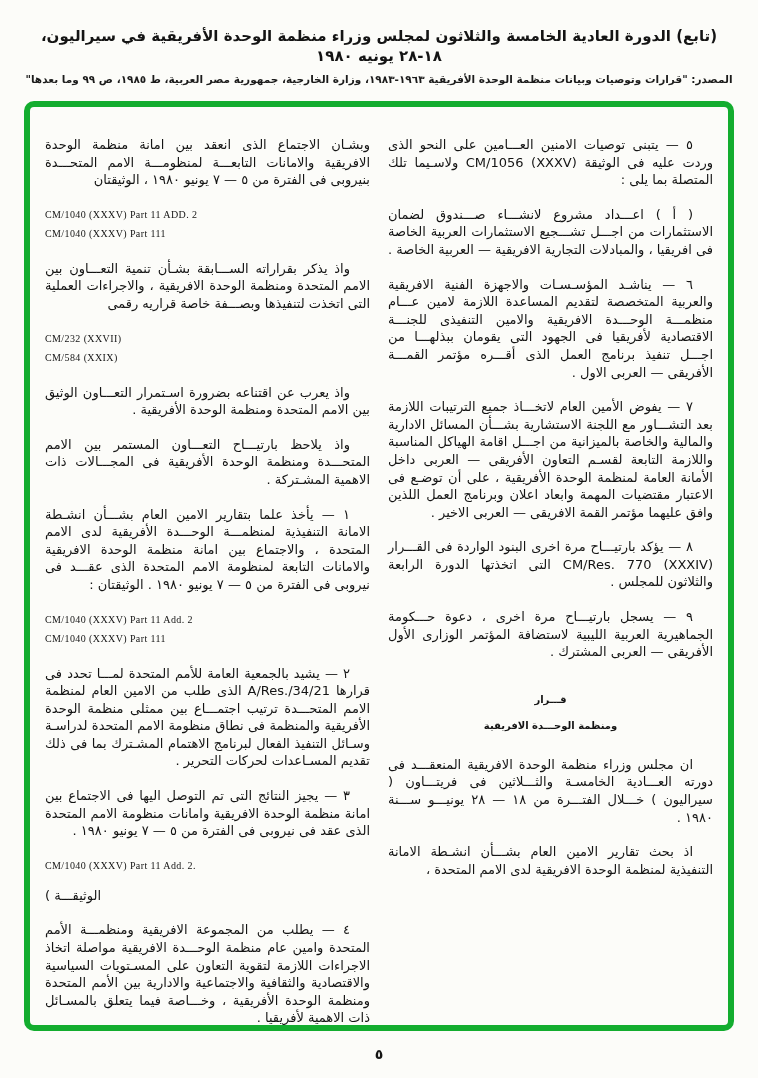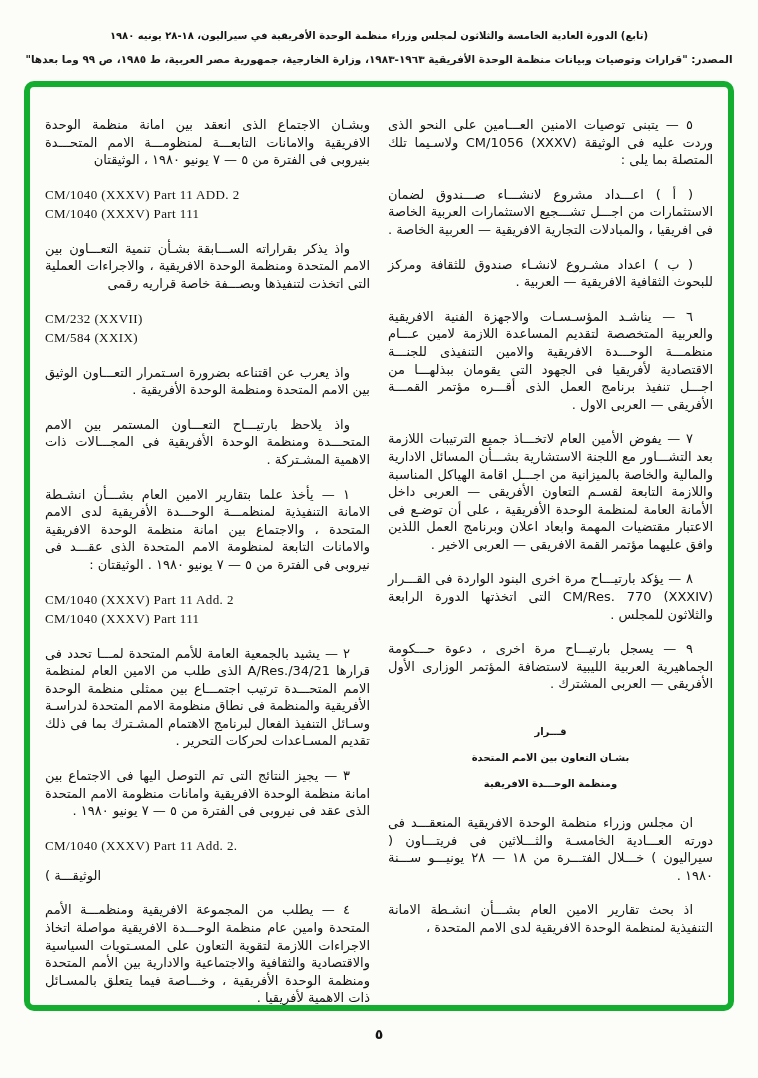--- a/index.html
+++ b/index.html
@@ -12,21 +12,21 @@
   .page{
     width:758px;height:1078px;margin:0 auto;position:relative;
     background:var(--paper);color:var(--ink);
     font-family:"DejaVu Sans",sans-serif;
     direction:rtl;
     padding:26px 18px 0 18px;
     overflow:hidden;
   }
   .page-header{text-align:center;}
   .header-title{
-    font-weight:bold;font-size:10px;line-height:20px;letter-spacing:0;
+    font-weight:bold;font-size:15px;line-height:20px;letter-spacing:0;
   }
   .header-source{
     font-weight:bold;font-size:10.5px;line-height:14px;margin-top:6px;color:#1b1b1b;
   }
   .green-box{
     margin:15px 6px 0 6px;
     border:6px solid var(--border-green);
     border-radius:10px;
     padding:12px 15px 8px 15px;
     height:930px;
@@ -40,21 +40,21 @@
     font-size:13px;
     line-height:17.6px;
     text-align:justify;
   }
   .para{margin:17px 0;}
   .indent{text-indent:20px;}
   .lead{font-weight:normal;}
   .ref{
     direction:ltr;text-align:left;
     font-family:"Liberation Serif","DejaVu Serif",serif;
-    font-size:13px;line-height:18px;
+    font-size:10px;line-height:18px;
     letter-spacing:0.4px;
     margin:1px 0;
     white-space:nowrap;
   }
   .rg{margin-top:12px;}
   .ref-782{margin-top:42px;}
   .res-heading{
     text-align:center;font-weight:bold;font-size:10px;line-height:26px;
     margin:26px 0 10px 0;
   }
@@ -74,28 +74,26 @@
   <div class="page-header">
     <div class="header-title">(تابع) الدورة العادية الخامسة والثلاثون لمجلس وزراء منظمة الوحدة الأفريقية في سيراليون، ١٨-٢٨ يونيه ١٩٨٠</div>
     <div class="header-source">المصدر: "قرارات وتوصيات وبيانات منظمة الوحدة الأفريقية ١٩٦٣-١٩٨٣، وزارة الخارجية، جمهورية مصر العربية، ط ١٩٨٥، ص ٩٩ وما بعدها"</div>
   </div>
 
   <div class="green-box">
 
     <div class="col">
       <p class="para indent">٥ — يتبنى توصيات الامنين العـــامين على النحو الذى وردت عليه فى الوثيقة CM/1056 (XXXV) ولاسـيما تلك المتصلة بما يلى :</p>
       <p class="para indent">( أ ) اعـــداد مشروع لانشـــاء صـــندوق لضمان الاستثمارات من اجـــل تشـــجيع الاستثمارات العربية الخاصة فى افريقيا ، والمبادلات التجارية الافريقية — العربية الخاصة .</p>
-      <p class="para indent">( ب ) اعداد مشـروع لانشـاء صندوق للثقافة ومركز للبحوث الثقافية الافريقية — العربية .</p>
       <p class="para indent">٦ — يناشـد المؤسـسـات والاجهزة الفنية الافريقية والعربية المتخصصة لتقديم المساعدة اللازمة لامين عـــام منظمـــة الوحـــدة الافريقية والامين التنفيذى للجنـــة الاقتصادية لأفريقيا فى الجهود التى يقومان ببذلهـــا من اجـــل تنفيذ برنامج العمل الذى أقـــره مؤتمر القمـــة الأفريقى — العربى الاول .</p>
       <p class="para indent">٧ — يفوض الأمين العام لاتخـــاذ جميع الترتيبات اللازمة بعد التشـــاور مع اللجنة الاستشارية بشـــأن المسائل الادارية والمالية والخاصة بالميزانية من اجـــل اقامة الهياكل المناسبة واللازمة التابعة لقسـم التعاون الأفريقى — العربى داخل الأمانة العامة لمنظمة الوحدة الأفريقية ، على أن توضـع فى الاعتبار مقتضيات المهمة وابعاد اعلان وبرنامج العمل اللذين وافق عليهما مؤتمر القمة الافريقى — العربى الاخير .</p>
       <p class="para indent">٨ — يؤكد بارتيـــاح مرة اخرى البنود الواردة فى القـــرار CM/Res. 770 (XXXIV) التى اتخذتها الدورة الرابعة والثلاثون للمجلس .</p>
       <p class="para indent">٩ — يسجل بارتيـــاح مرة اخرى ، دعوة حـــكومة الجماهيرية العربية الليبية لاستضافة المؤتمر الوزارى الأول الأفريقى — العربى المشترك .</p>
       <div class="res-heading">
         <div>قـــرار</div>
-        <div>بشـان التعاون بين الامم المتحدة</div>
         <div>ومنظمة الوحـــدة الافريقية</div>
       </div>
       <p class="para indent">ان مجلس وزراء منظمة الوحدة الافريقية المنعقـــد فى دورته العـــادية الخامسـة والثـــلاثين فى فريتـــاون ( سيراليون ) خـــلال الفتـــرة من ١٨ — ٢٨ يونيـــو ســـنة ١٩٨٠ .</p>
       <p class="para indent"><b class="lead">اذ بحث</b><span> تقارير الامين العام بشـــأن انشـطة الامانة التنفيذية لمنظمة الوحدة الافريقية لدى الامم المتحدة ،</span></p>
     </div>
 
     <div class="col">
       <p class="para">وبشـان الاجتماع الذى انعقد بين امانة منظمة الوحدة الافريقية والامانات التابعـــة لمنظومـــة الامم المتحـــدة بنيروبى فى الفترة من ٥ — ٧ يونيو ١٩٨٠ ، الوثيقتان</p>
       <div class="ref rg">CM/1040 (XXXV) Part 11 ADD. 2</div>
       <div class="ref">CM/1040 (XXXV) Part 111</div>

